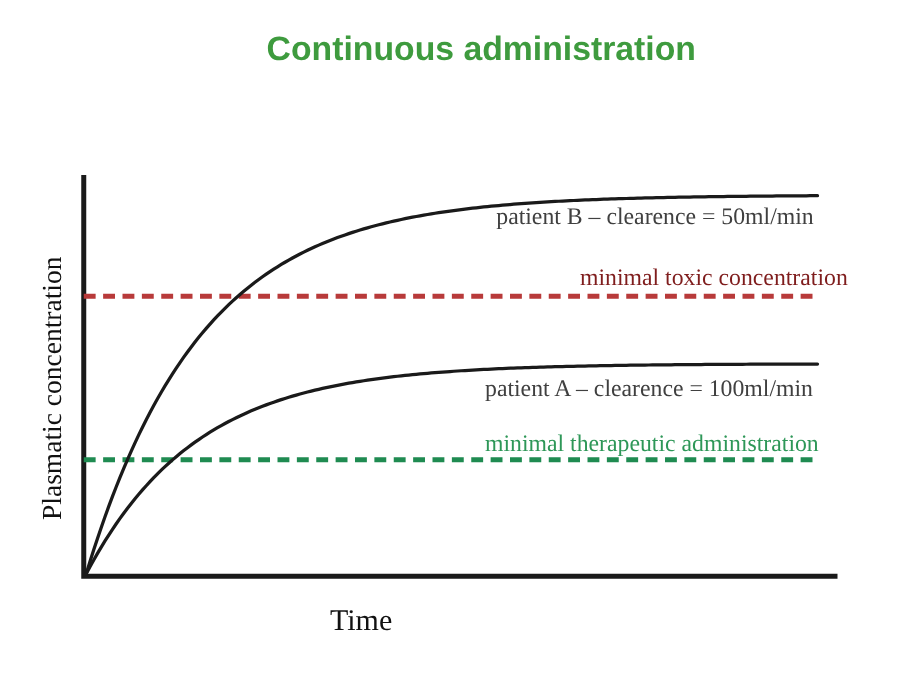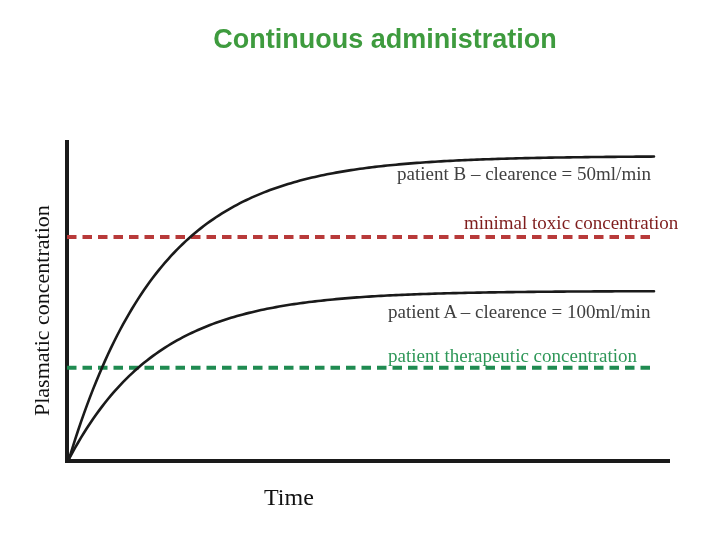--- a/index.html
+++ b/index.html
@@ -84,15 +84,15 @@
   <div class="y-axis-label">Plasmatic concentration</div>
 
   <div class="x-axis-label">Time</div>
 
   <div class="annot patient-b">patient B – clearence = 50ml/min</div>
 
   <div class="annot toxic">minimal toxic concentration</div>
 
   <div class="annot patient-a">patient A – clearence = 100ml/min</div>
 
-  <div class="annot therapeutic">patient therapeutic concentration</div>
+  <div class="annot therapeutic">minimal therapeutic administration</div>
 
 </div>
 
 </body></html>

